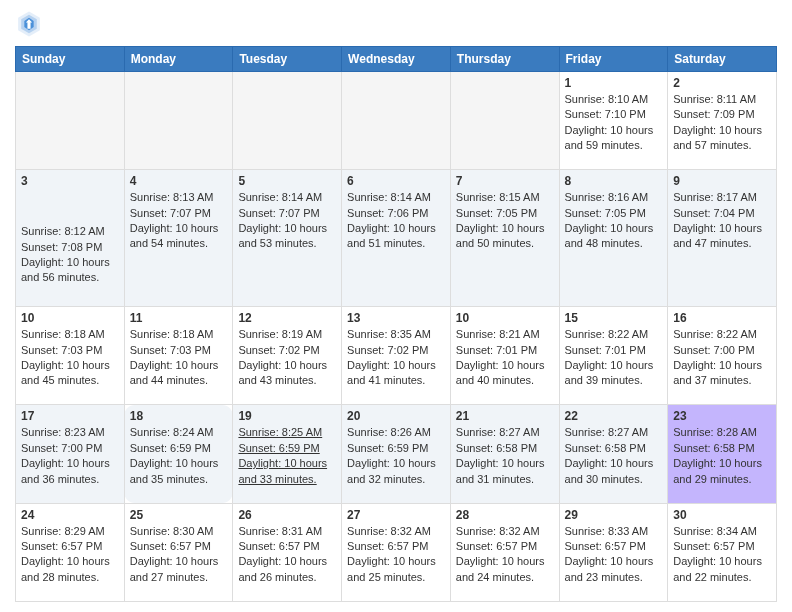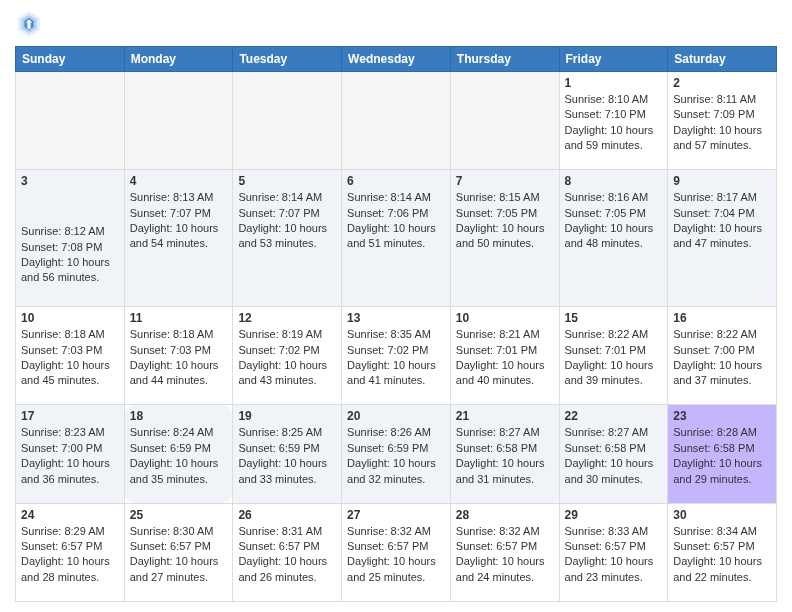--- a/index.html
+++ b/index.html
@@ -243,21 +243,21 @@
 Daylight: 10 hours and 36 minutes.</div>
           </td>
           <td style="background: rgb(240, 244, 248); border-radius: 11px;">
             <span class="day-num">18</span>
             <div class="day-info" style="white-space: pre-line;">Sunrise: 8:24 AM
 Sunset: 6:59 PM
 Daylight: 10 hours and 35 minutes.</div>
           </td>
           <td style="background: rgb(240, 244, 248);">
             <span class="day-num">19</span>
-            <div class="day-info" style="white-space: pre-line;">Sunrise: 8:25 AM
+            <div class="day-info" style="white-space: pre-line; text-decoration: underline;">Sunrise: 8:25 AM
 Sunset: 6:59 PM
 Daylight: 10 hours and 33 minutes.</div>
           </td>
           <td style="background: rgb(240, 244, 248);">
             <span class="day-num">20</span>
             <div class="day-info" style="white-space: pre-line;">Sunrise: 8:26 AM
 Sunset: 6:59 PM
 Daylight: 10 hours and 32 minutes.</div>
           </td>
           <td style="background: rgb(240, 244, 248); margin-top: 22px;">

